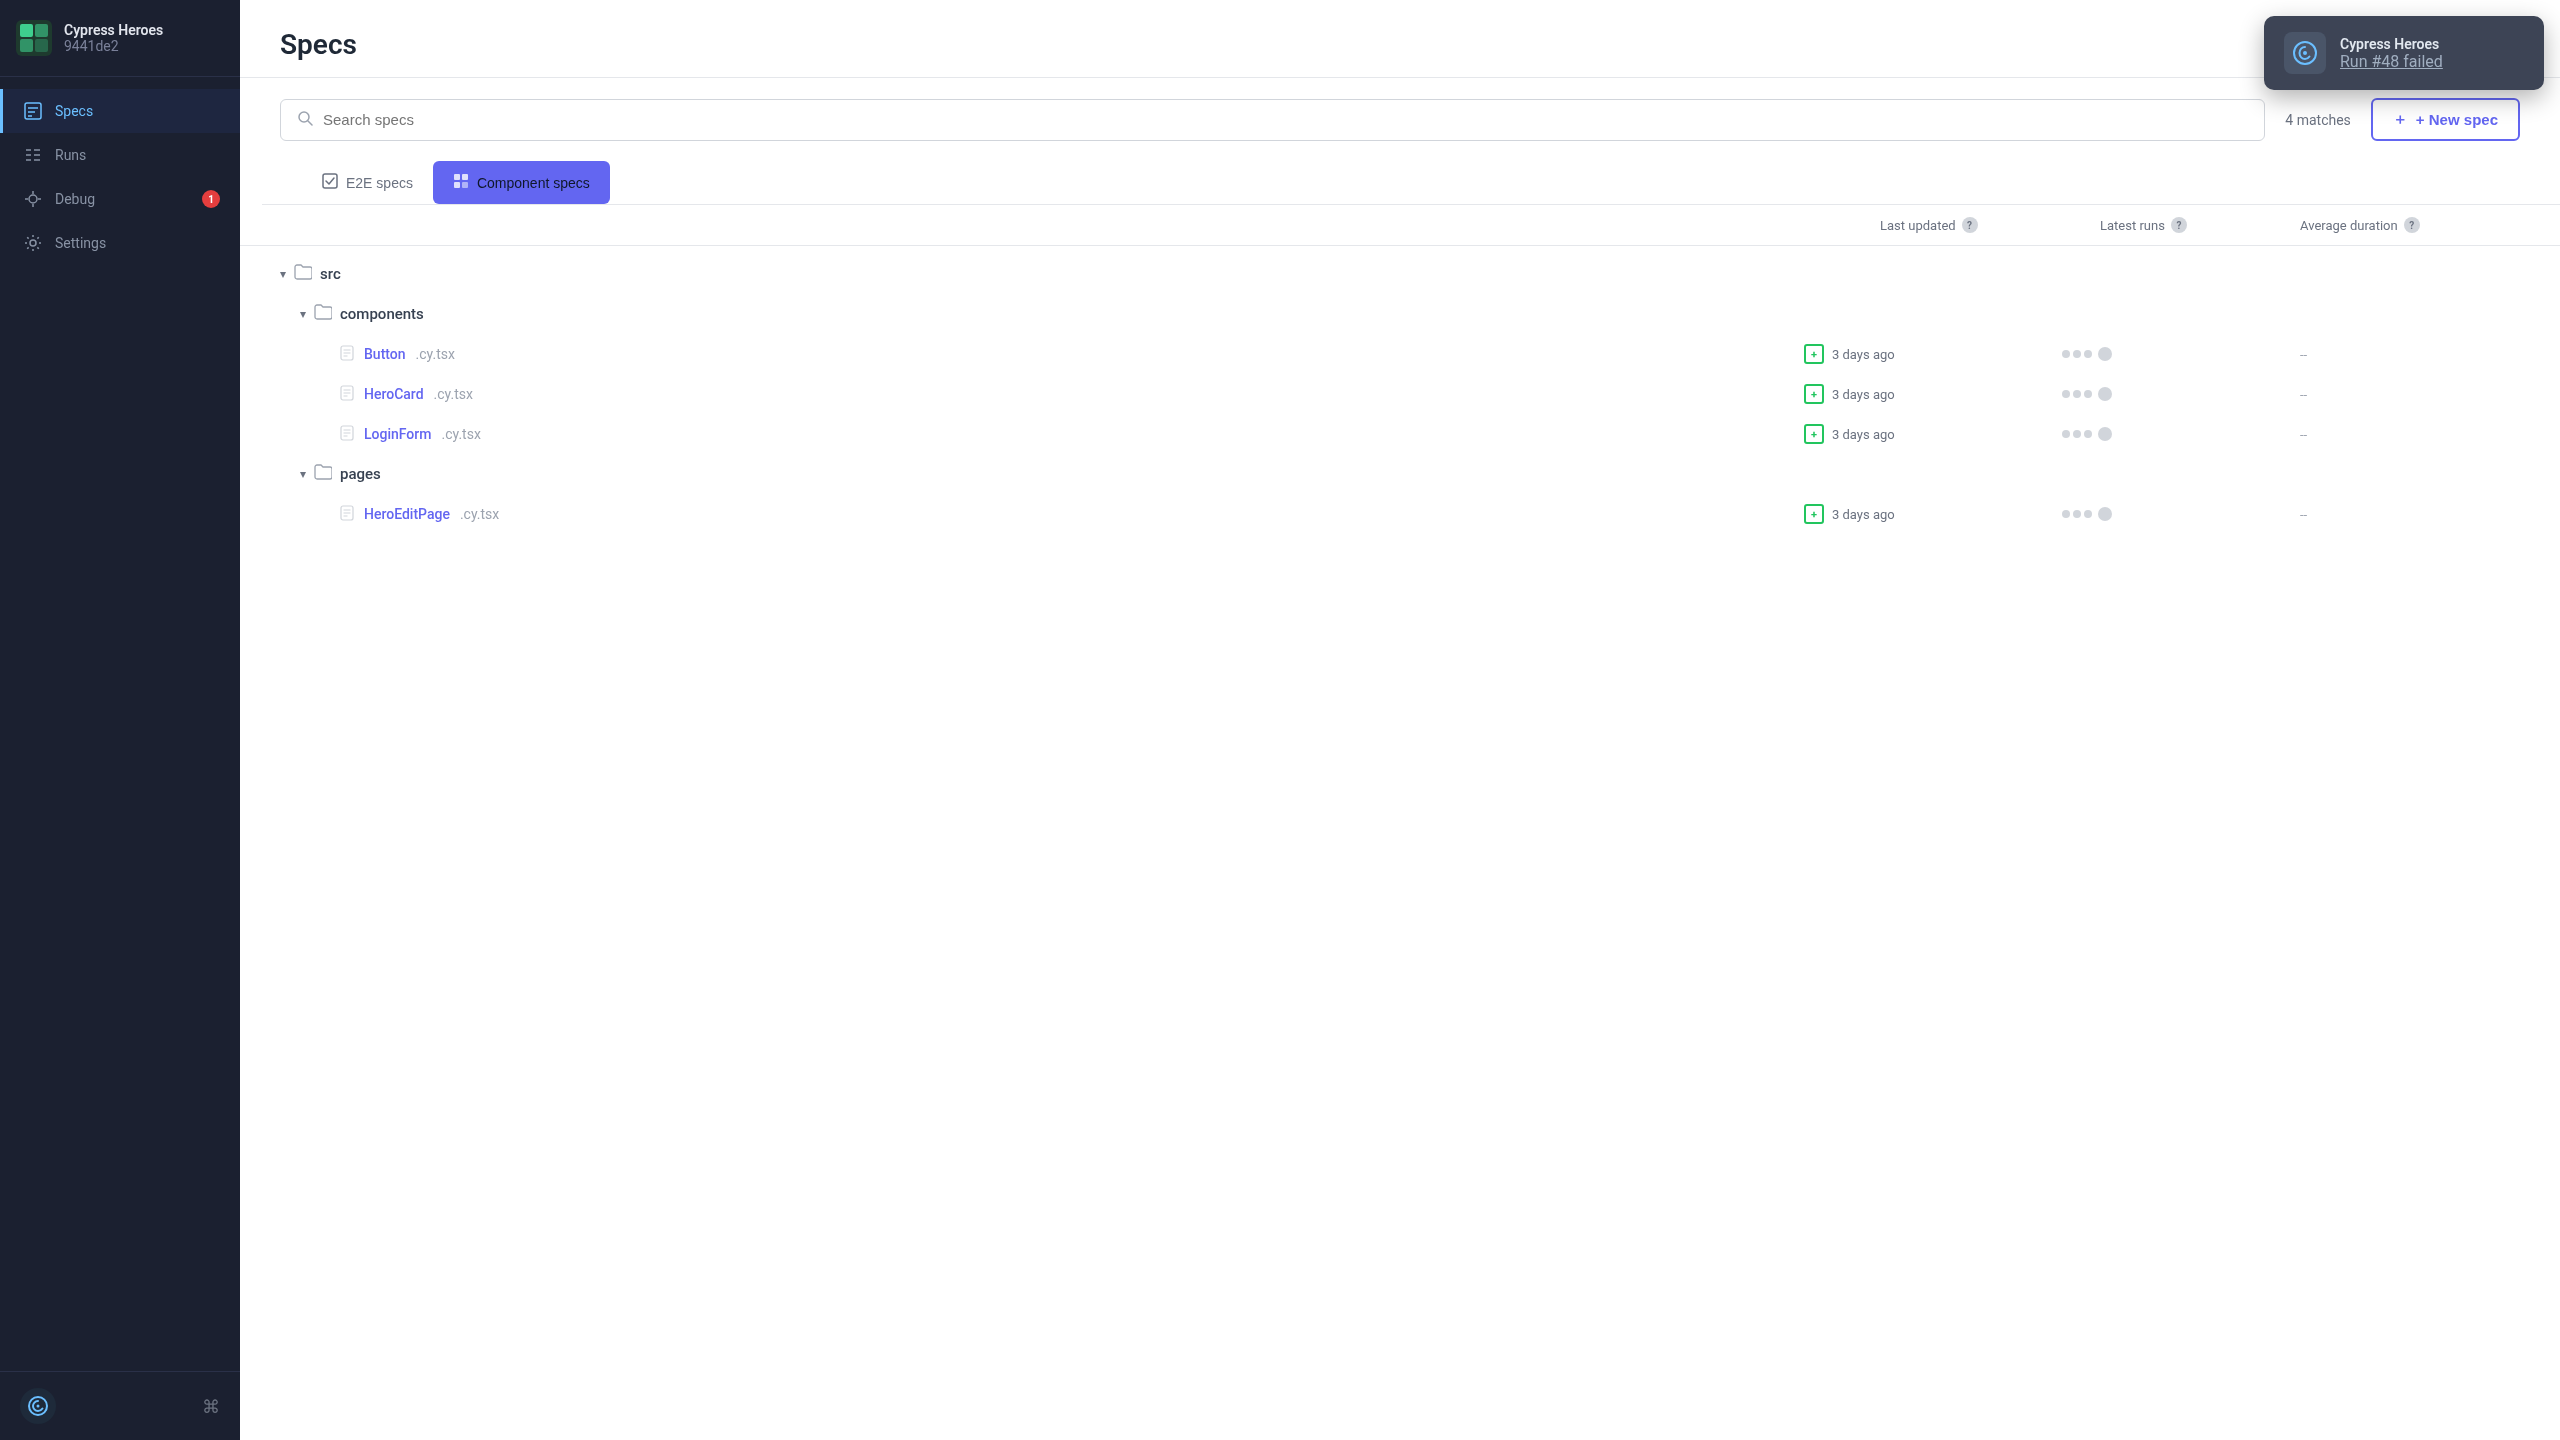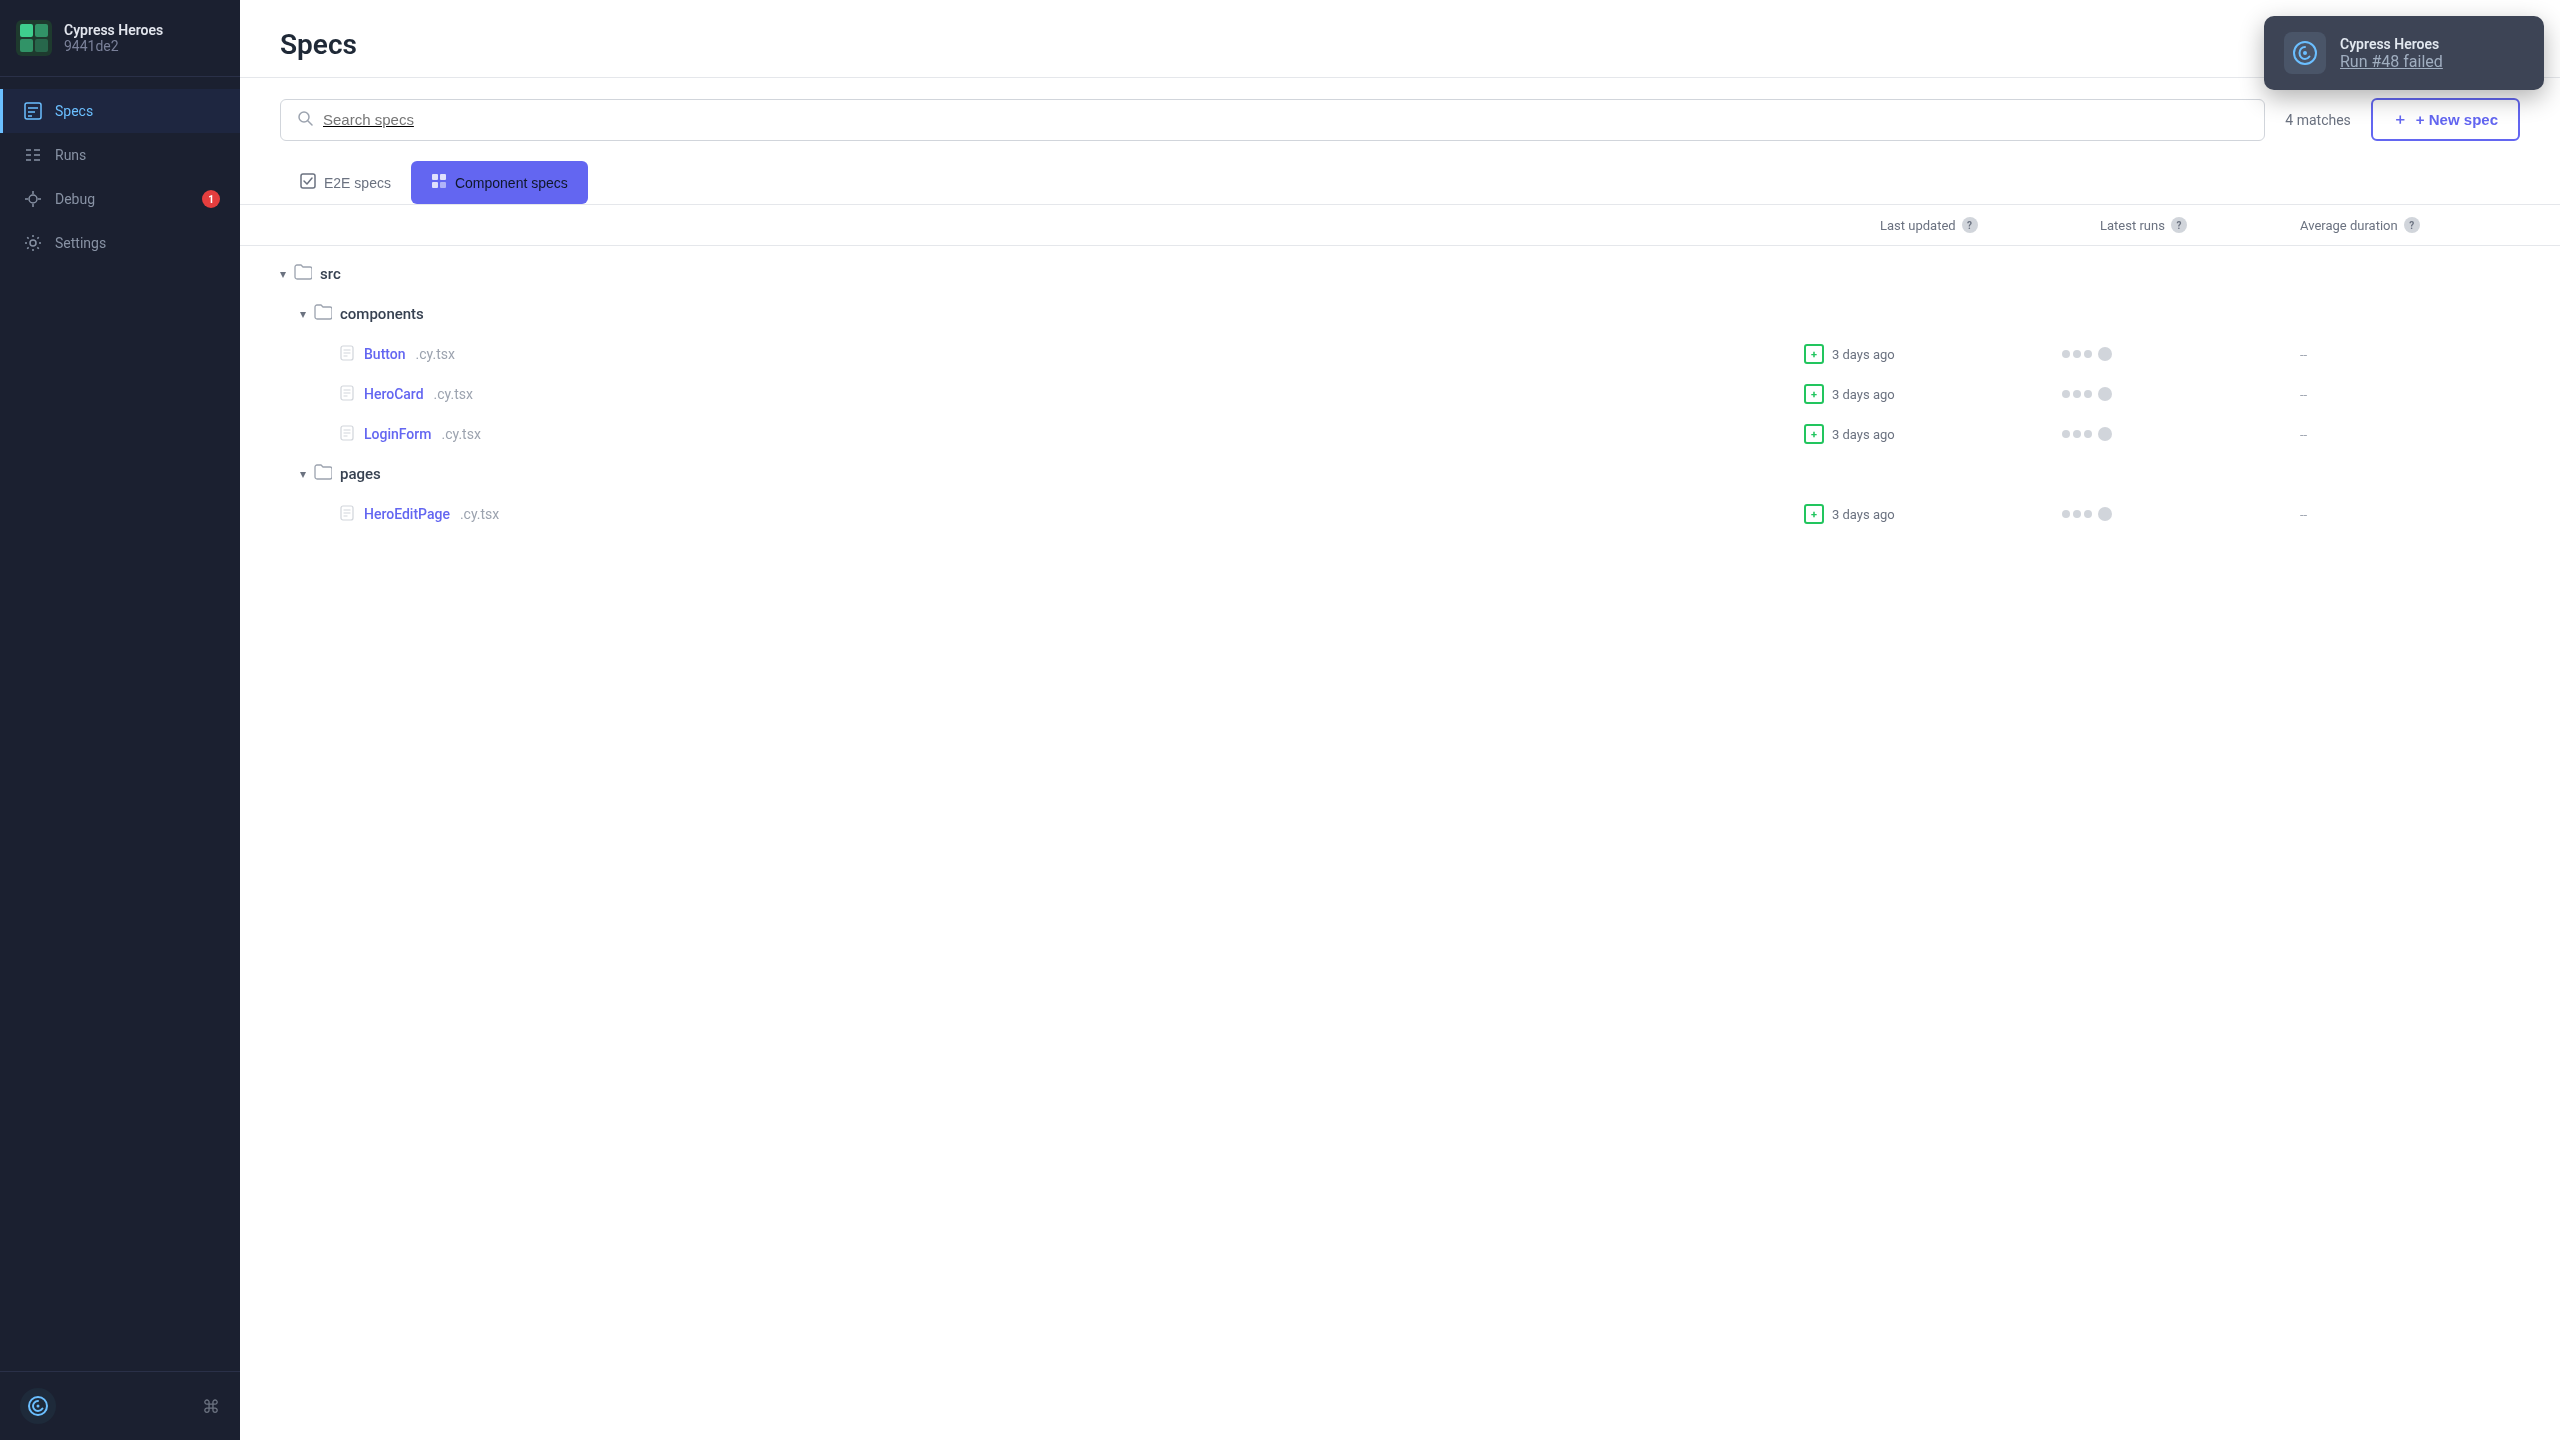--- a/index.html
+++ b/index.html
@@ -131,21 +131,20 @@
     }
     .search-container {
       flex: 1;
       border: 1px solid #d1d5db;
       border-radius: 6px;
       display: flex;
       align-items: center;
       padding: 10px 16px;
       gap: 10px;
       background: white;
-      text-decoration: underline;
     }
     .search-icon-wrap {
       color: #9ca3af;
       font-size: 16px;
     }
     .search-input {
       border: none;
       outline: none;
       font-size: 15px;
       color: #374151;
@@ -173,20 +172,21 @@
       white-space: nowrap;
     }
 
     
     .tabs-row {
       display: flex;
       align-items: center;
       padding: 0 40px 0;
       gap: 0;
       border-bottom: 1px solid #e5e7eb;
+      margin-left: 22px;
     }
     .tab-btn {
       display: flex;
       align-items: center;
       gap: 8px;
       padding: 12px 20px;
       font-size: 14px;
       cursor: pointer;
       border-radius: 6px;
       font-weight: 500;

